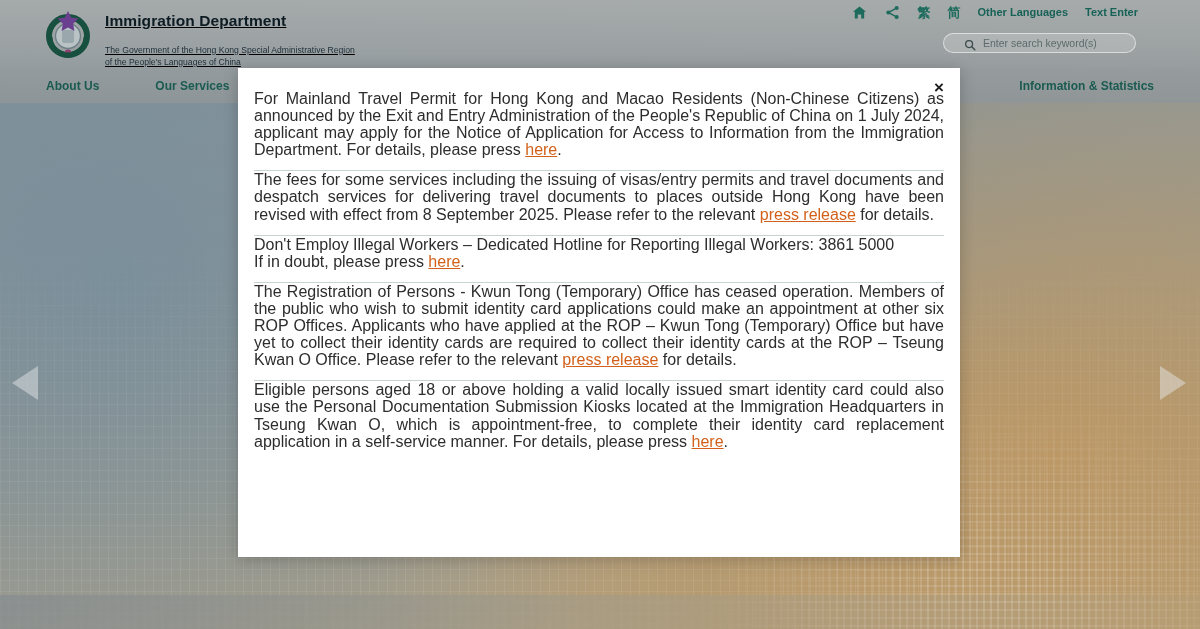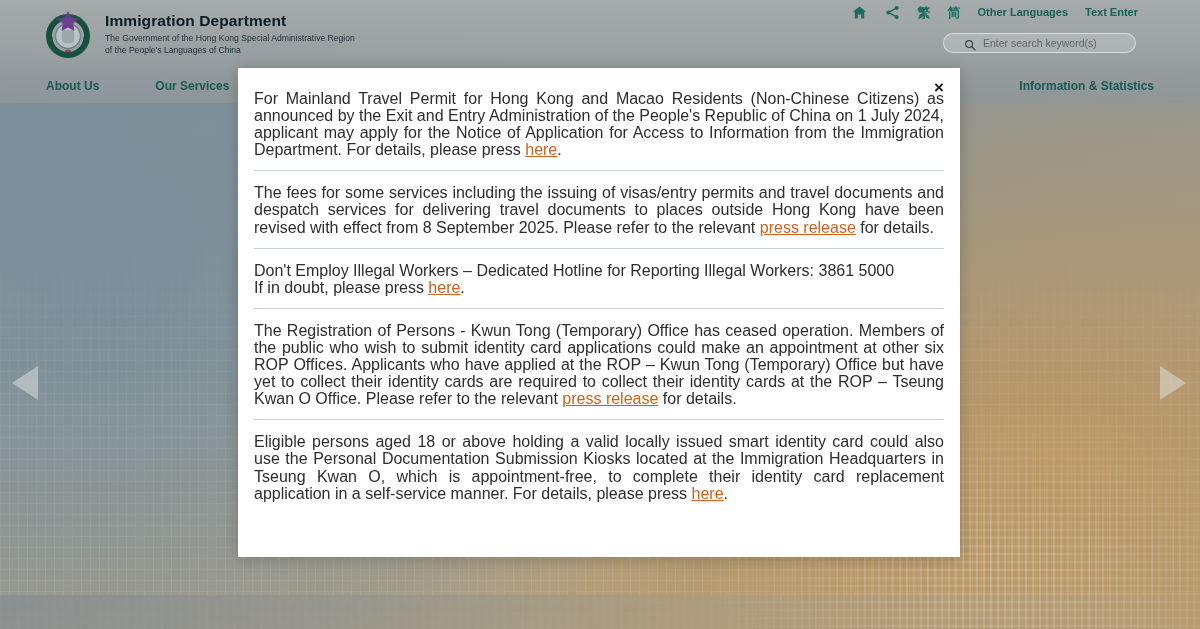--- a/index.html
+++ b/index.html
@@ -46,30 +46,30 @@
     background: linear-gradient(90deg, rgba(128,136,143,.55), rgba(160,156,140,.45) 55%, rgba(182,158,118,.55));
     backdrop-filter: blur(1px);
   }
 
   
   .topbar {
     position: absolute; left: 0; top: 0; width: 1200px; height: 68px;
     background: linear-gradient(180deg, rgba(168,172,172,0.93) 0%, rgba(160,165,166,0.90) 60%, rgba(152,158,160,0.88) 100%);
     z-index: 5;
   }
-  .brand { position: absolute; left: 42px; top: 7px; display: flex; align-items: flex-start; gap: 11px; }
+  .brand { position: absolute; left: 42px; top: 7px; display: flex; align-items: flex-start; gap: 11px; text-decoration: underline; }
 
   .emblem { width: 52px; height: 52px; position: relative; flex: 0 0 52px; }
   .brand-text { padding-top: 5px; }
   .brand-title {
     font-size: 15.5px; font-weight: bold; color: #0d1b22; letter-spacing: .1px;
     line-height: 1.15;
   }
   .brand-sub {
-    font-size: 8.6px; color: #21303a; line-height: 1.42; margin-top: 2px; max-width: 300px;
+    font-size: 8.6px; color: #21303a; line-height: 1.42; margin-top: 14px; max-width: 300px;
   }
 
   .util { position: absolute; right: 62px; top: 4px; display: flex; align-items: center; gap: 17px; }
   .util-ico { width: 16px; height: 16px; color: #1d6b5c; display: flex; align-items: center; justify-content: center; cursor: pointer; }
   .util-cjk {
     font-size: 13px; font-weight: bold; color: #1d6b5c; cursor: pointer;
     font-family: "DejaVu Sans", sans-serif; line-height: 1;
   }
   .util-link { font-size: 11px; font-weight: bold; color: #176257; cursor: pointer; white-space: nowrap; text-align: center; }
 
@@ -126,21 +126,21 @@
     font-size: 17px; font-weight: bold; color: #1a1a1a; line-height: 1;
     font-family: "Liberation Sans", sans-serif;
     display: flex; align-items: center; justify-content: center;
   }
   .notices { padding: 0 2px; }
   .notice {
     font-size: 16px; line-height: 17.1px; color: #2d2d2d;
     text-align: justify; text-justify: inter-word;
     padding: 0 0 12px 0;
   }
-  .notice + .notice { border-top: 1px solid #c8d4d4; padding-top: 13px; }
+  .notice + .notice { border-top: 1px solid #c8d4d4; }
   .notice a {
     color: #d2601a; text-decoration: underline; cursor: pointer;
   }
   .notice .nowrap-line { display: block; }
 </style>
 </head>
 <body>
 
 <div class="hero">
   <div class="hero-floor"></div>

